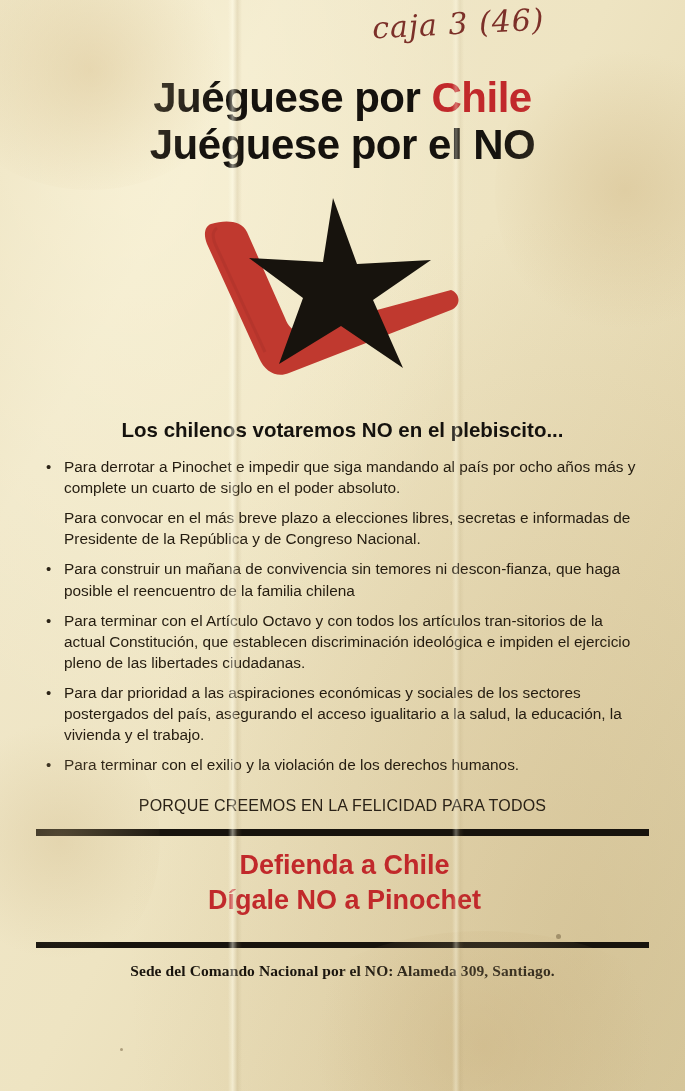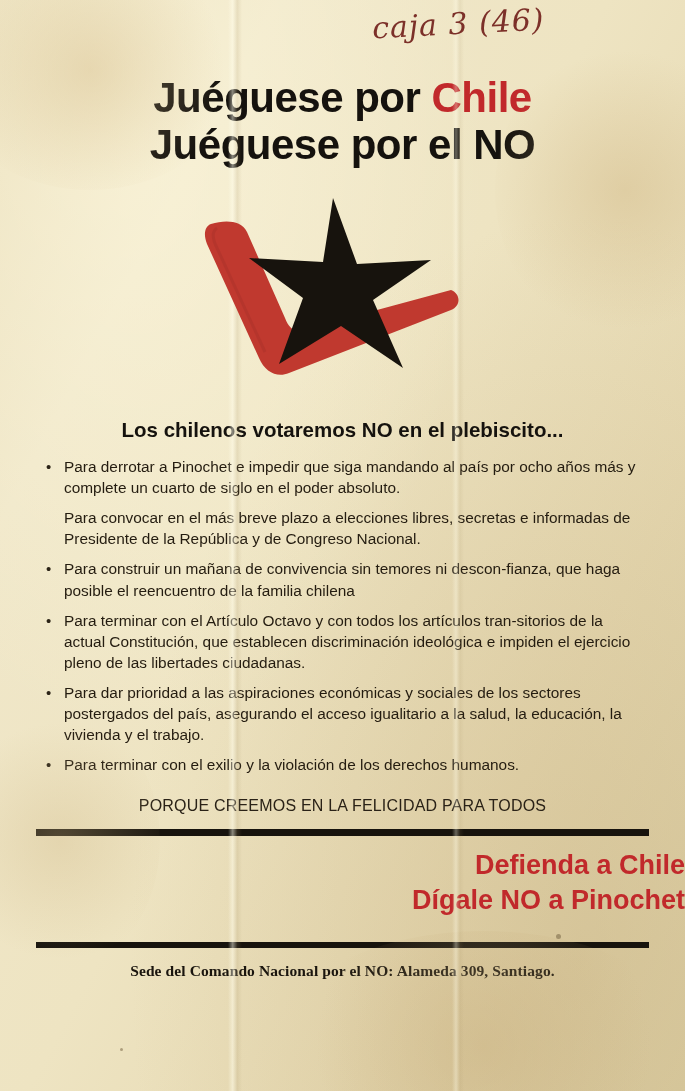--- a/index.html
+++ b/index.html
@@ -121,21 +121,21 @@
   }
 
   .rule {
     height: 7px;
     background: #17130d;
     margin: 14px 36px 0 36px;
   }
   .rule.thin { height: 6px; }
 
   .callout {
-    text-align: right;
+    text-align: center;
     padding: 12px 0 10px 4px;
   }
   .callout .cl {
     font-size: 27px;
     font-weight: bold;
     color: #c1292b;
     line-height: 1.28;
   }
 
   .footer {

